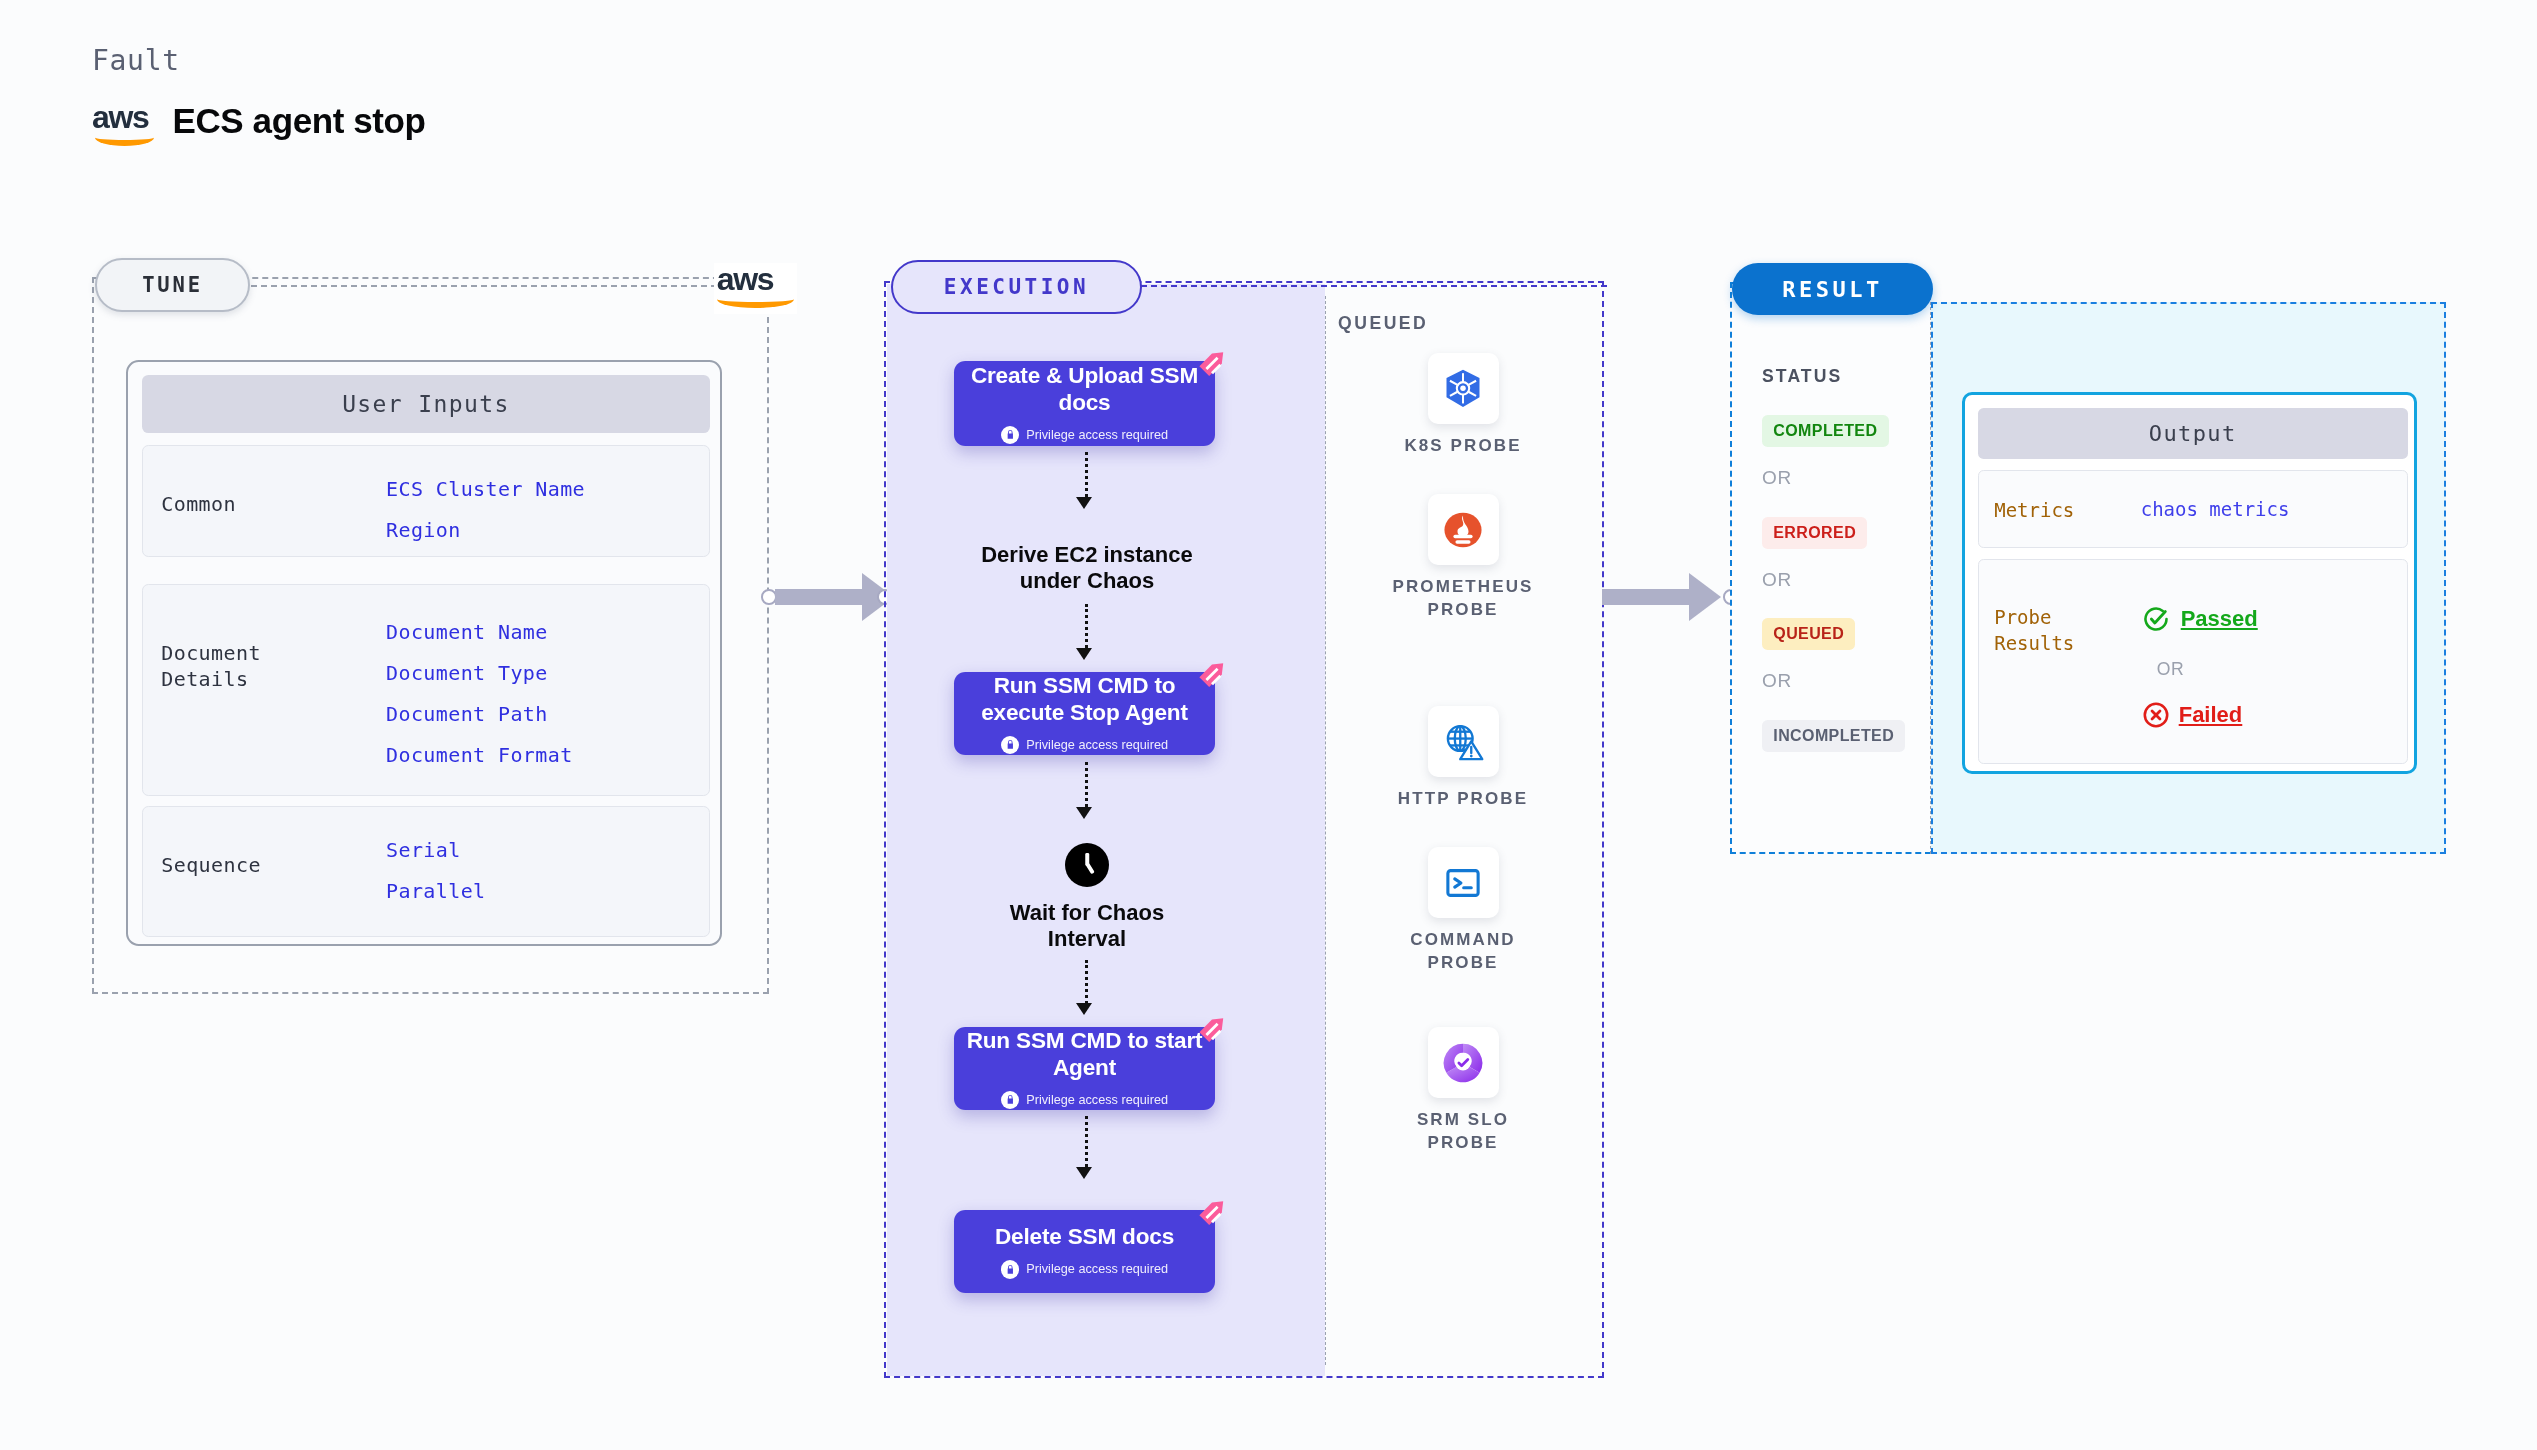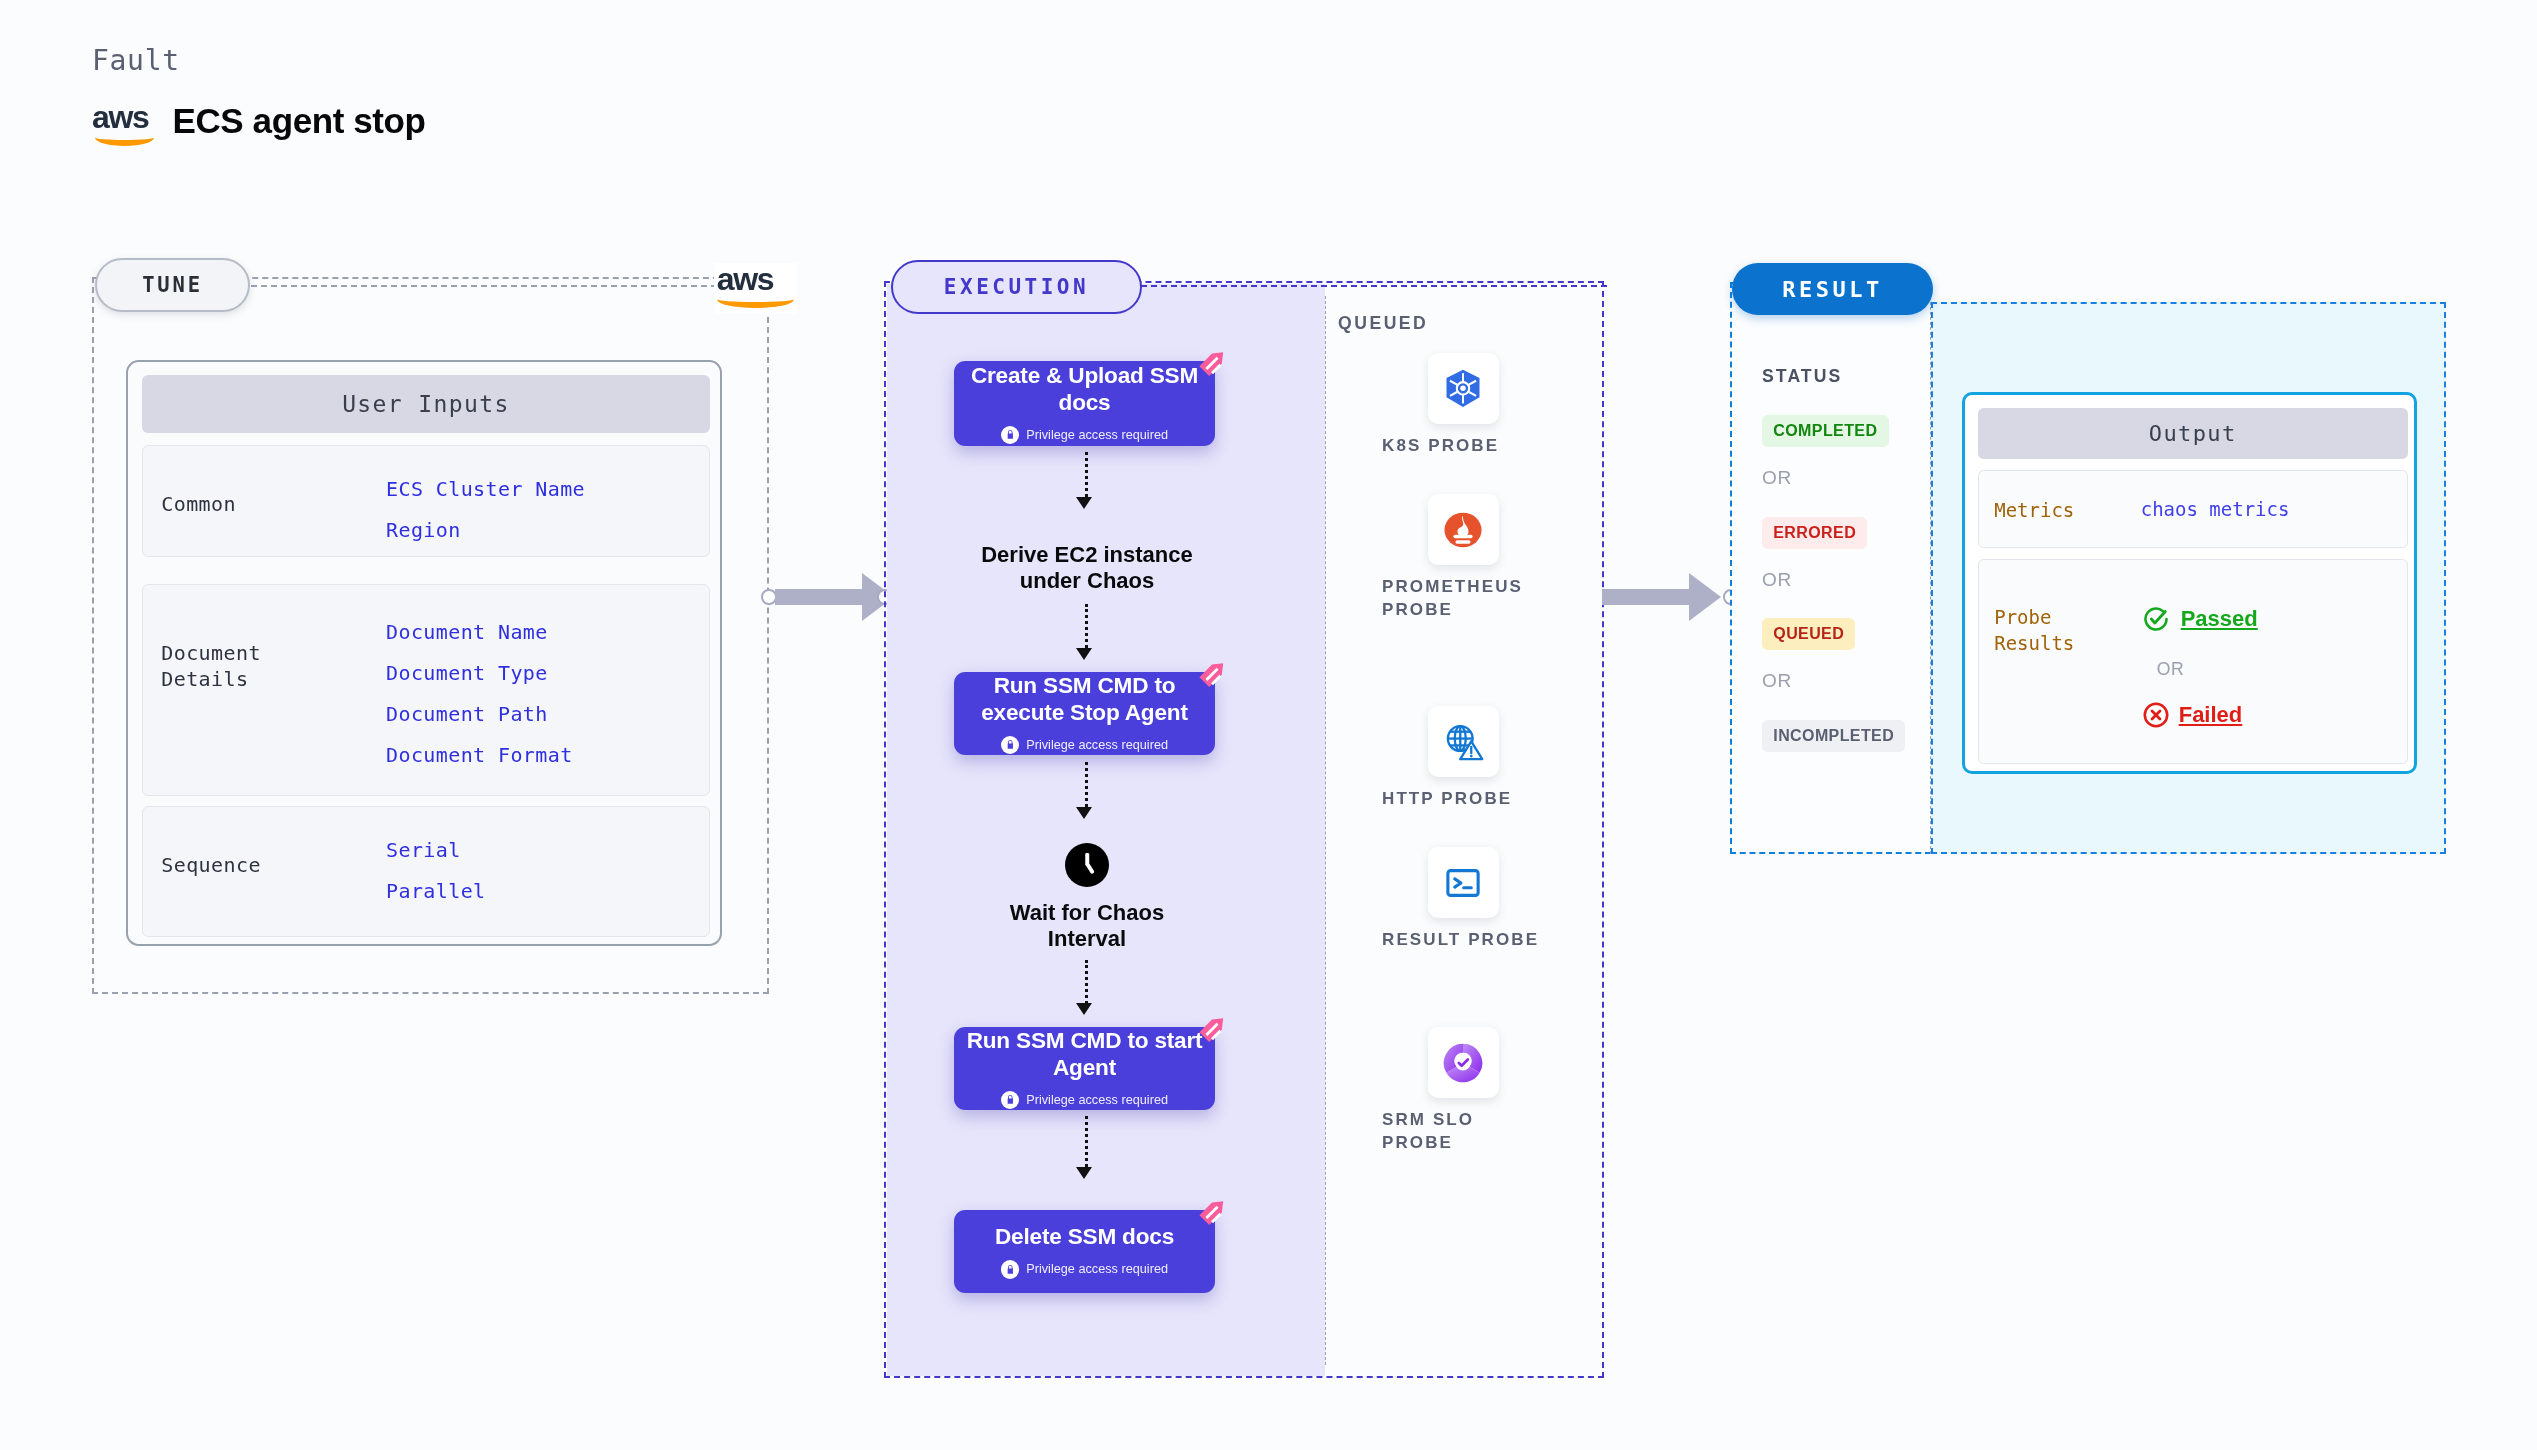--- a/index.html
+++ b/index.html
@@ -63,21 +63,21 @@
 
   .vconn{position:absolute;width:0;border-left:3.5px dotted #111;}
   .vhead{position:absolute;width:0;height:0;border-left:8.5px solid transparent;border-right:8.5px solid transparent;border-top:12.7px solid #111;}
 
   .clock{position:absolute;width:44px;height:44px;border-radius:50%;background:#000;}
   .clock:before{content:"";position:absolute;left:50%;top:10px;width:3.5px;height:13.4px;background:#fff;transform:translateX(-50%);border-radius:1.4px;}
   .clock:after{content:"";position:absolute;left:50%;top:21px;width:3.5px;height:11.3px;background:#fff;transform-origin:top center;transform:translateX(-50%) rotate(-32deg);border-radius:1.4px;}
 
   
   #probes-label{position:absolute;left:1338px;top:313px;font-size:17.6px;letter-spacing:2.5px;color:#5a6072;font-weight:bold;}
-  .probe{position:absolute;width:162px;}
+  .probe{position:absolute;width:162px;text-align:center;}
   .probe-icon{width:71px;height:71px;margin:0 auto;background:#fff;border-radius:10px;box-shadow:0 3.5px 10px rgba(60,70,90,.13);
       display:flex;align-items:center;justify-content:center;}
   .probe-name{margin-top:11.3px;font-size:17px;letter-spacing:2.1px;color:#5a6072;font-weight:bold;line-height:1.35;}
   #result-status-box{position:absolute;left:1730px;top:282px;width:201px;height:572px;border:2.1px dashed #0f7fd9;border-right:none;box-sizing:border-box;background:#fcfdfe;}
   #result-status-right{position:absolute;left:1930px;top:282px;width:0;height:572px;border-left:1.4px dashed #9aa1ae;}
   #result-output-box{position:absolute;left:1931px;top:302px;width:515px;height:552px;border:2.8px dashed #1a7fe0;background:#e8f8fd;box-sizing:border-box;}
   #result-pill{left:1732px;top:263px;width:201px;height:52px;background:#0b72ce;color:#fff;font-size:22px;letter-spacing:3.5px;border:none;
                box-shadow:0 3.5px 9.2px rgba(11,114,206,.30);}
 
   #status-label{position:absolute;left:1762px;top:366px;font-size:17.6px;letter-spacing:2.1px;color:#4b5160;font-weight:bold;}
@@ -304,21 +304,21 @@
 </div>
 
 <div class="probe" style="left:1382px;top:847px;">
   <div class="probe-icon">
     <svg width="44" height="44" viewBox="0 0 64 64">
       <rect x="10" y="14" width="44" height="36" rx="4" fill="none" stroke="#1278d4" stroke-width="4.5"></rect>
       <polyline points="20,26 29,32 20,38" fill="none" stroke="#1278d4" stroke-width="4.5" stroke-linecap="round" stroke-linejoin="round"></polyline>
       <line x1="33" y1="39" x2="44" y2="39" stroke="#1278d4" stroke-width="4.5" stroke-linecap="round"></line>
     </svg>
   </div>
-  <div class="probe-name">RESULT PROBE</div>
+  <div class="probe-name">COMMAND PROBE</div>
 </div>
 
 <div class="probe" style="left:1382px;top:1027px;">
   <div class="probe-icon">
     <svg width="44" height="44" viewBox="0 0 64 64">
       <defs>
         <linearGradient id="slograd" x1="0" y1="0" x2="1" y2="1">
           <stop offset="0%" stop-color="#c08cf5"></stop>
             <stop offset="100%" stop-color="#8b2bea"></stop>
         </linearGradient>

